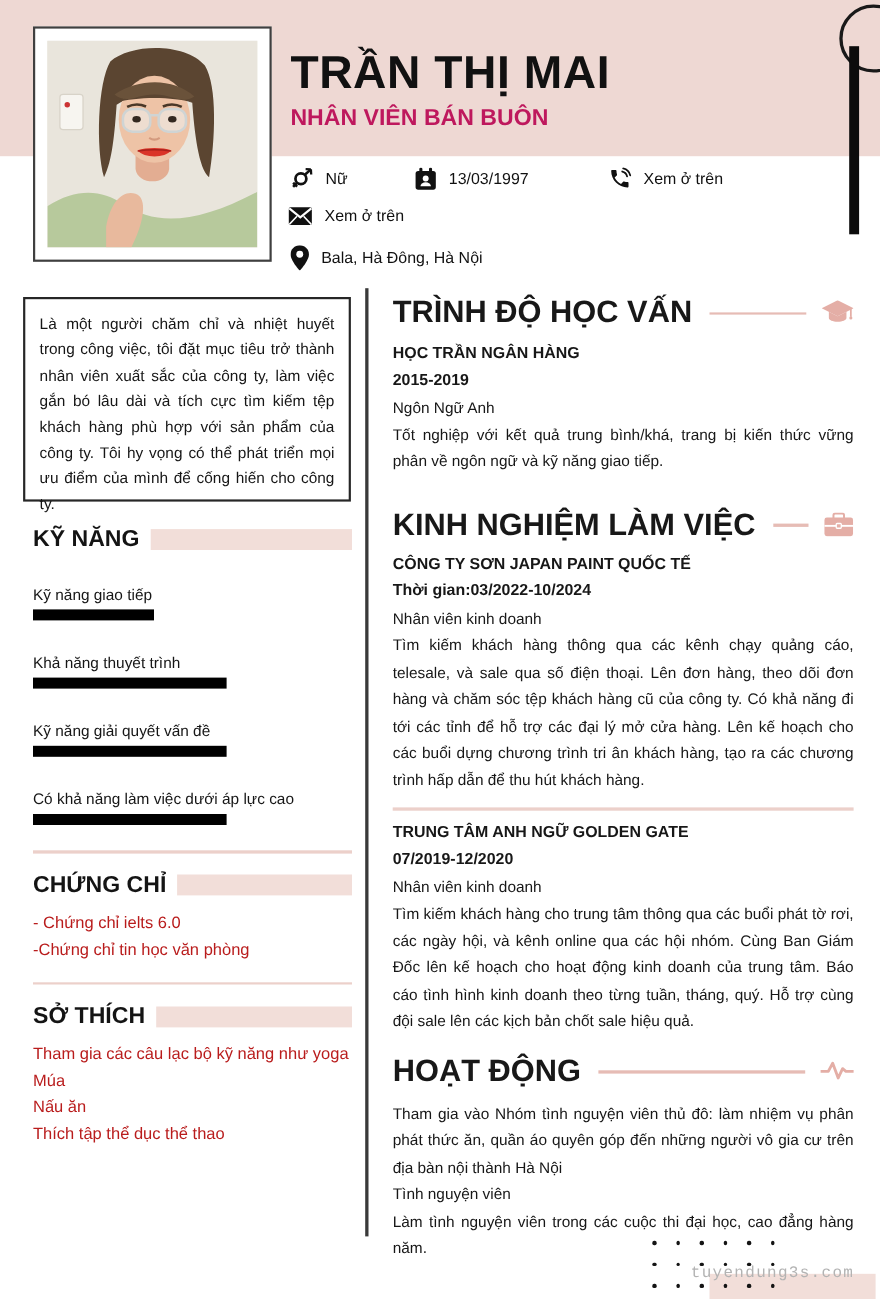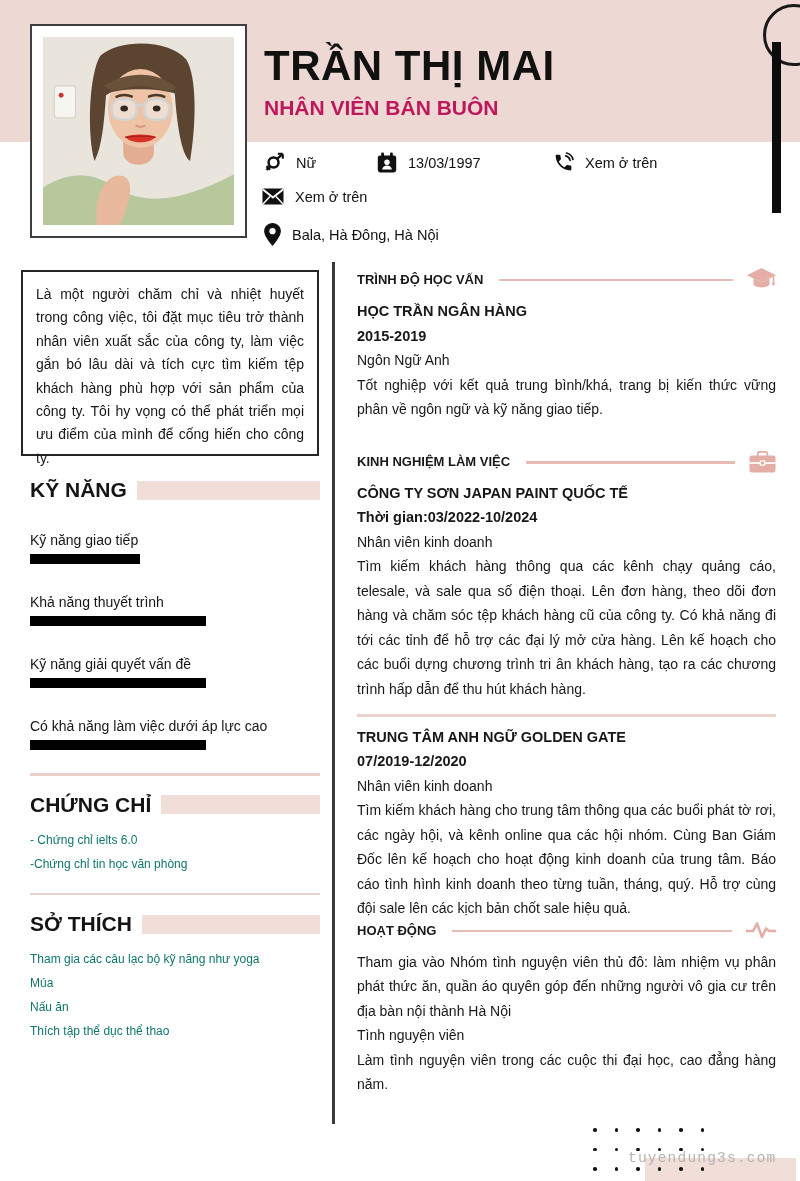--- a/index.html
+++ b/index.html
@@ -31,40 +31,40 @@
   .title-fill { flex:1 1 auto; height:19px; background:#f2ded9; margin-left:10px; }
 
   .skill { margin-top:30px; }
   .skill-label { font-size:14px; color:#161616; margin-bottom:6px; }
   .skill-bar { height:10px; background:#000000; }
 
   .pink-hr { height:2.5px; background:#ecd0ca; border:none; }
   .hr1 { margin-top:23px; }
   .hr2 { margin-top:17px; }
   .left-sec { margin-top:17px; }
-  .left-lines { margin-top:11px; font-size:12px; line-height:24px; color:#0f766e; }
+  .left-lines { margin-top:11px; font-size:15px; line-height:24px; color:#b91c1c; }
   .left-lines p { margin:0; }
 
   
   .vline { position:absolute; left:332px; top:262px; width:2.5px; height:862px; background:#3a3a3a; }
   .rightcol { position:absolute; left:357px; top:268px; width:419px; }
   .rsec-header { display:flex; align-items:center; }
-  .rsec-title { font-size:13px; font-weight:800; color:#181818; white-space:nowrap; }
+  .rsec-title { font-size:28px; font-weight:800; color:#181818; white-space:nowrap; }
   .rsec-line { flex:1 1 auto; height:2.5px; background:#e6bcb5; margin:2px 14px 0 16px; }
   .rsec-header svg { flex:0 0 auto; display:block; }
 
   .rbody { font-size:14px; line-height:24.5px; color:#171717; }
   .rbody .b { font-weight:700; font-size:14.5px; }
   .rbody p { margin:0; }
   .just { text-align:justify; }
   .edu-block { margin-top:9px; }
   .exp-header { margin-top:29px; }
   .job { margin-top:8px; }
   .job-hr { margin-top:13px; }
-  .act-header { }
+  .act-header { margin-top:17px; }
   .act-block { margin-top:10px; }
 
   
   .dots { position:absolute; left:593px; top:1128px; width:130px; height:60px; }
   .dot { position:absolute; width:3.5px; height:3.5px; background:#141414; border-radius:50%; }
   .wm-rect { position:absolute; left:645px; top:1158px; width:151px; height:23px; background:#f2ded9; }
   .watermark { position:absolute; left:628px; top:1150px; font-family:"Liberation Mono","DejaVu Sans Mono",monospace; font-size:14.5px; letter-spacing:1.2px; color:#b3b3b3; white-space:nowrap; }
 </style>
 </head>
 <body>

